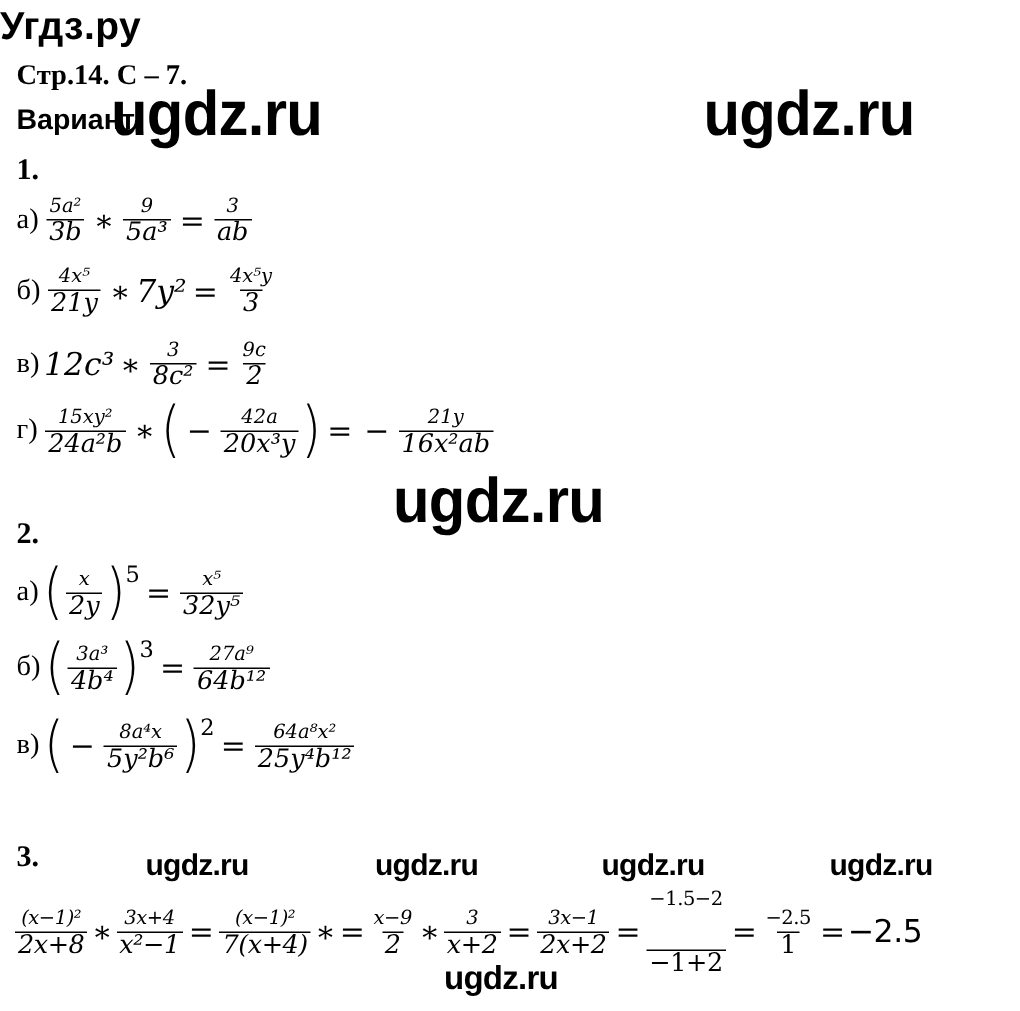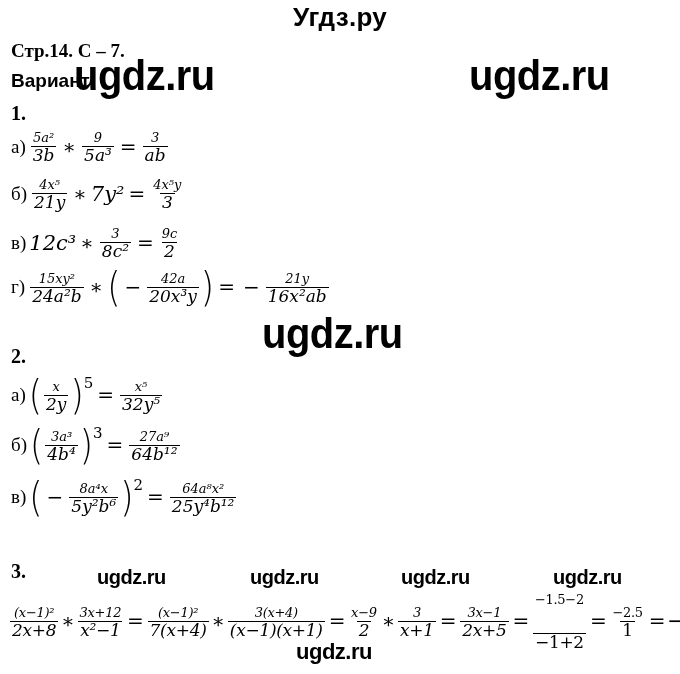--- a/index.html
+++ b/index.html
@@ -1,18 +1,18 @@
 <!DOCTYPE html>
 <html><head>
   <meta charset="utf-8">
   <style>
     html, body { margin: 0; padding: 0; background: #ffffff; }
     body { width: 680px; height: 674px; position: relative; overflow: hidden; color: #000; font-family: "DejaVu Serif", serif; }
     .abs { position: absolute; }
-    .site-title { left: 0; width: 680px; top: 2px; text-align: center; font-family: "Liberation Sans", sans-serif; font-size: 26px; font-weight: bold; letter-spacing: 0.3px; }
+    .site-title { left: 0; width: 680px; top: 2px; font-family: "Liberation Sans", sans-serif; font-size: 26px; font-weight: bold; letter-spacing: 0.3px; }
     .hdr { font-family: "Liberation Serif", serif; font-weight: bold; font-size: 19px; }
     .variant { font-family: Liberation Sans, sans-serif; font-weight: bold; font-size: 19px; }
     .num { font-family: "Liberation Serif", serif; font-weight: bold; font-size: 20px; }
     .wm { font-family: "Liberation Sans", sans-serif; font-weight: bold; color: #000; letter-spacing: -0.5px; }
     .wm-big { font-size: 42px; transform: scaleX(0.95); transform-origin: left; }
     .wm-small { font-size: 20px; }
 
     .eq { display: flex; align-items: center; font-family: "DejaVu Serif", serif; font-size: 14px; white-space: nowrap; }
     .lbl { font-family: "Liberation Serif", serif; font-size: 19px; margin-right: 3px; }
     .frac { display: inline-flex; flex-direction: column; align-items: center; margin: 0 2px; vertical-align: middle; }
@@ -166,47 +166,43 @@
 <div class="abs wm wm-small" style="left:401px; top:566px;">ugdz.ru</div>
 <div class="abs wm wm-small" style="left:553px; top:566px;">ugdz.ru</div>
 
 <div class="abs eq" style="left:8px; top:592px; letter-spacing:-0.3px;">
   <span class="frac">
       <span class="n">(x−1)²</span>
       <span class="d">2x+8</span>
     </span>
   <span class="op" style="margin:0 1px;">∗</span>
   <span class="frac">
-      <span class="n">3x+12</span>
+      <span class="n">3x+4</span>
       <span class="d">x²−1</span>
     </span>
   <span class="op" style="margin:0 2px;">=</span>
   <span class="frac">
       <span class="n">(x−1)²</span>
       <span class="d">7(x+4)</span>
     </span>
   <span class="op" style="margin:0 1px;">∗</span>
-  <span class="frac">
-      <span class="n">3(x+4)</span>
-      <span class="d">(x−1)(x+1)</span>
-    </span>
   <span class="op" style="margin:0 2px;">=</span>
   <span class="frac">
       <span class="n">x−9</span>
       <span class="d">2</span>
     </span>
   <span class="op" style="margin:0 1px;">∗</span>
   <span class="frac">
       <span class="n">3</span>
-      <span class="d">x+1</span>
+      <span class="d">x+2</span>
     </span>
   <span class="op" style="margin:0 2px;">=</span>
   <span class="frac">
       <span class="n">3x−1</span>
-      <span class="d">2x+5</span>
+      <span class="d">2x+2</span>
     </span>
   <span class="op" style="margin:0 2px;">=</span>
   <span class="frac">
       <span class="n" style="font-style:normal;">−1.5−2</span>
       <span class="d" style="font-style:normal;margin-top:25px;">−1+2</span>
     </span>
   <span class="op" style="margin:0 2px;">=</span>
   <span class="frac">
       <span class="n" style="font-style:normal;">−2.5</span>
       <span class="d" style="font-style:normal;">1</span>

